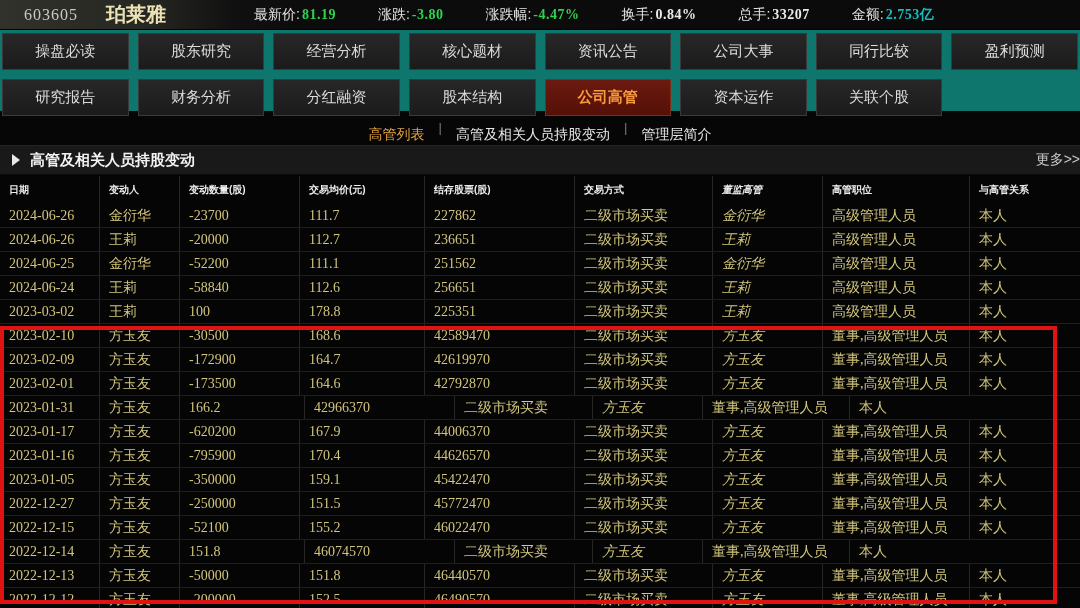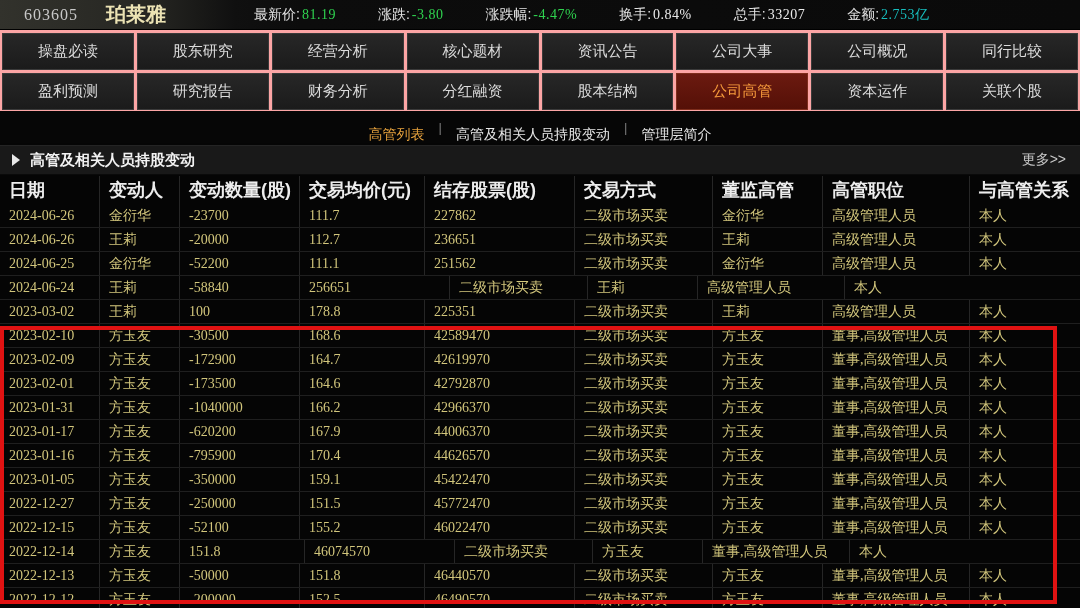--- a/index.html
+++ b/index.html
@@ -11,65 +11,65 @@
   .topbar {
     height:30px; display:flex; align-items:center;
     background:linear-gradient(90deg,#32322c 0px,#262622 150px,#101010 235px,#0c0c0c 300px,#0a0a0a 100%);
     border-bottom:1px solid #000;
   }
   .stock-code { color:#c8c8c8; font-size:16px; margin-left:24px; letter-spacing:1px; font-family:"Liberation Serif", serif; }
   .stock-name { color:#ece3b4; font-size:20px; font-weight:bold; margin-left:28px; }
   .qfields { display:flex; align-items:center; margin-left:88px; }
   .qfield { display:flex; align-items:center; margin-right:42px; white-space:nowrap; }
   .qlabel { color:#e3e3e3; font-size:14px; }
-  .qvalue { font-size:14px; margin-left:2px; font-family:"Liberation Serif", serif; letter-spacing:0.5px; }
+  .qvalue { font-size:14px; margin-left:2px; font-family:"Liberation Serif", serif; letter-spacing:0.5px;font-weight:bold; }
 
   
   .navgrid {
     display:grid; grid-template-columns:repeat(8,1fr); grid-auto-rows:37px;
-    gap:3px; padding:3px 2px; background:#fca5a5; height:81px;
+    gap:9px; padding:3px 2px; background:#0f766e; height:81px;
   }
   .navbtn {
     display:flex; align-items:center; justify-content:center;
     background:linear-gradient(#272727,#1b1b1b);
     border:1px solid #3a3a3a; color:#dcdcdc; font-size:15px; cursor:pointer;
   }
   .navbtn.active {
     background:linear-gradient(#6b1a10,#551007);
-    border:1px solid #7e2d1c; color:#f79b3c; font-weight:normal;
+    border:1px solid #7e2d1c; color:#f79b3c; font-weight:bold;
   }
 
   
   .subnav { height:32px; display:flex; align-items:center; justify-content:center; background:#060606; }
   .snitem { color:#e6e6e6; font-size:14px; cursor:pointer;margin-top:15px; }
   .snitem.active { color:#e8a33d; }
   .sep { color:#7a7a7a; margin:0 14px; font-size:13px; }
 
   
   .sectionbar {
     height:30px; margin-top:2px; background:#191919; display:flex; align-items:center;
     border-top:1px solid #242424; border-bottom:1px solid #0a0a0a;
   }
   .tri { width:0; height:0; border-left:8px solid #e8e8e8; border-top:6px solid transparent;
          border-bottom:6px solid transparent; margin:0 10px 0 12px; }
   .section-title { color:#f2f2f2; font-size:15px; font-weight:bold; }
-  .more { margin-left:auto; margin-right:14px; color:#c9c9c9; font-size:14px; cursor:pointer; }
+  .more { margin-left:auto; color:#c9c9c9; font-size:14px; cursor:pointer; }
 
   
   .tablewrap { position:absolute; top:176px; left:0; width:1080px; bottom:0; overflow:hidden; }
   .thead, .trow { display:flex; width:1080px; }
   .thead { height:28px; align-items:center; }
   .trow  { height:24px; align-items:center; border-bottom:1px solid #1f1f1f; }
   .cell  { padding-left:9px; overflow:hidden; white-space:nowrap; border-right:1px solid #262626;
            height:100%; display:flex; align-items:center;
            color:#d2c67c; font-size:14px; font-family:"Liberation Serif", serif; }
   .cell:last-child { border-right:none; }
-  .hc { color:#ededed; font-size:18px; font-weight:bold; font-family:"Liberation Sans", sans-serif;text-align:center; }
+  .hc { color:#ededed; font-size:10px; font-weight:bold; font-family:"Liberation Sans", sans-serif;text-align:center; }
   .c0{flex:0 0 100px;} .c1{flex:0 0 80px;} .c2{flex:0 0 120px;} .c3{flex:0 0 125px;}
-  .c4{flex:0 0 150px;} .c5{flex:0 0 138px;} .c6{flex:0 0 110px;} .c7{flex:0 0 147px;}
+  .c4{flex:0 0 150px;} .c5{flex:0 0 138px;} .c6{flex:0 0 110px;font-style:italic;} .c7{flex:0 0 147px;}
   .c8{flex:0 0 110px;}
 
   
   .hlrect {
     position:absolute; left:0; top:326px; width:1057px; height:278px;
     border:4px solid #e01212; pointer-events:none; z-index:5;
   }
 </style>
 </head>
 <body>
@@ -107,21 +107,20 @@
       </span>
   </div>
 
   <div class="navgrid" id="nav-grid">
       <div class="navbtn">操盘必读</div>
       <div class="navbtn">股东研究</div>
       <div class="navbtn">经营分析</div>
       <div class="navbtn">核心题材</div>
       <div class="navbtn">资讯公告</div>
       <div class="navbtn">公司大事</div>
-      <div class="navbtn">公司概况</div>
       <div class="navbtn">同行比较</div>
       <div class="navbtn">盈利预测</div>
       <div class="navbtn">研究报告</div>
       <div class="navbtn">财务分析</div>
       <div class="navbtn">分红融资</div>
       <div class="navbtn">股本结构</div>
       <div class="navbtn active">公司高管</div>
       <div class="navbtn">资本运作</div>
       <div class="navbtn">关联个股</div>
     </div>
@@ -183,20 +182,21 @@
           <div class="cell c4">251562</div>
           <div class="cell c5">二级市场买卖</div>
           <div class="cell c6">金衍华</div>
           <div class="cell c7">高级管理人员</div>
           <div class="cell c8">本人</div>
         </div>
         <div class="trow">
           <div class="cell c0">2024-06-24</div>
           <div class="cell c1">王莉</div>
           <div class="cell c2">-58840</div>
+          <div class="cell c3">112.6</div>
           <div class="cell c4">256651</div>
           <div class="cell c5">二级市场买卖</div>
           <div class="cell c6">王莉</div>
           <div class="cell c7">高级管理人员</div>
           <div class="cell c8">本人</div>
         </div>
         <div class="trow">
           <div class="cell c0">2023-03-02</div>
           <div class="cell c1">王莉</div>
           <div class="cell c2">100</div>
@@ -236,21 +236,20 @@
           <div class="cell c3">164.6</div>
           <div class="cell c4">42792870</div>
           <div class="cell c5">二级市场买卖</div>
           <div class="cell c6">方玉友</div>
           <div class="cell c7">董事,高级管理人员</div>
           <div class="cell c8">本人</div>
         </div>
         <div class="trow">
           <div class="cell c0">2023-01-31</div>
           <div class="cell c1">方玉友</div>
-          <div class="cell c2">-1040000</div>
           <div class="cell c3">166.2</div>
           <div class="cell c4">42966370</div>
           <div class="cell c5">二级市场买卖</div>
           <div class="cell c6">方玉友</div>
           <div class="cell c7">董事,高级管理人员</div>
           <div class="cell c8">本人</div>
         </div>
         <div class="trow">
           <div class="cell c0">2023-01-17</div>
           <div class="cell c1">方玉友</div>

